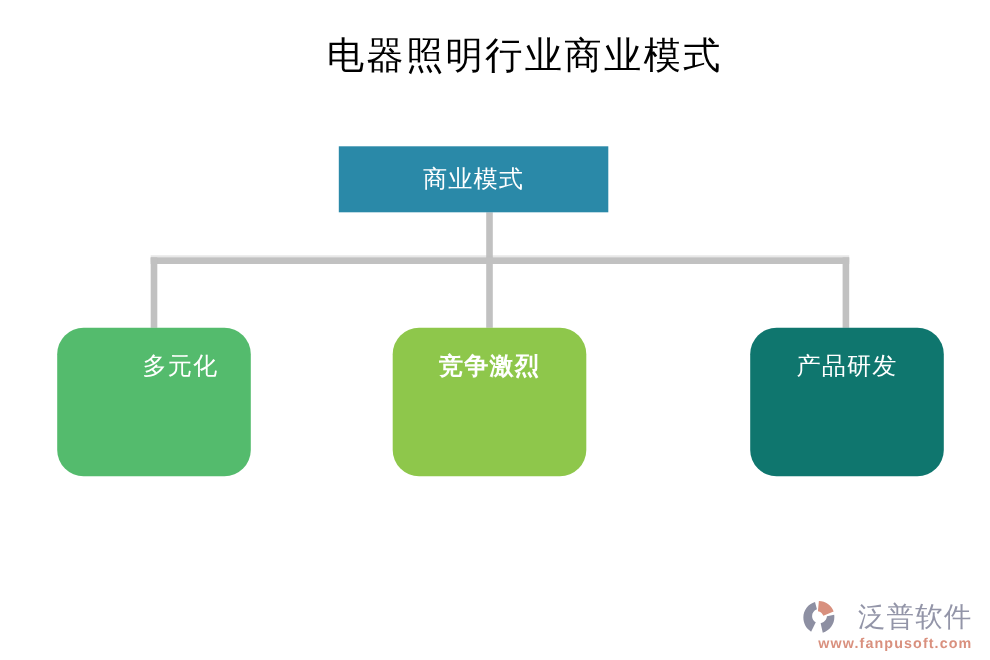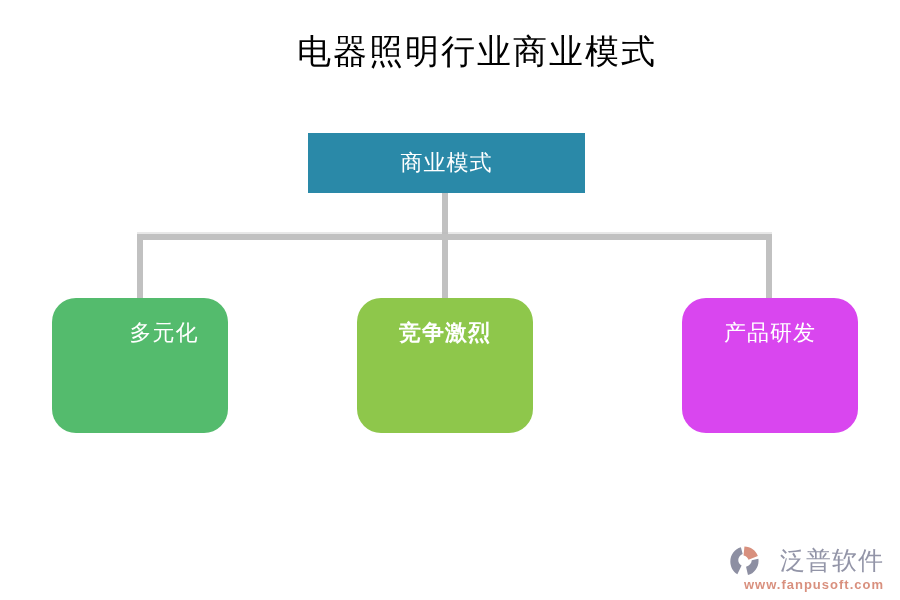--- a/index.html
+++ b/index.html
@@ -26,21 +26,21 @@
     white-space: nowrap;
   }
   .node {
     position: absolute;
     color: #ffffff;
     text-align: center;
     box-sizing: border-box;
   }
   .node-root {
     left: 308px; top: 133px;
-    width: 277px; height: 60px;
+    width: 245px; height: 60px;
     display: flex;
     align-items: center;
     justify-content: center;
     font-size: 22px;
     letter-spacing: 1px;
   }
   .node-child {
     top: 298px;
     width: 176px; height: 135px;
     border-radius: 24px;
@@ -106,21 +106,21 @@
 </div>
 
 <div class="node node-child node-child-1 cjk-serif" style="background-color: rgb(84, 187, 109);">
   <span>多元化</span>
 </div>
 
 <div class="node node-child node-child-2 cjk-serif" style="background-color: rgb(142, 199, 75); font-weight: bold;">
   <span>竞争激烈</span>
 </div>
 
-<div class="node node-child node-child-3 cjk-serif" style="background-color: #d946ef;">
+<div class="node node-child node-child-3 cjk-serif" style="background-color: #0f766e;">
   <span>产品研发</span>
 </div>
 
 <div class="watermark">
   <div class="watermark-row">
     <svg class="watermark-logo" viewBox="0 0 34 36" aria-hidden="true">
       <path d="M13.5 2.5 C6.5 4.5 1.5 11 1.5 18.5 c0 6 3 11.5 8 14.5 l4.8 -9.8 c-2.4 -1.3 -3.8 -3.5 -3.8 -6.2 0 -3.2 2 -5.9 5 -7 z" fill="#8d8fa2"></path>
       <path d="M17.5 1.5 c7 0 13 4.5 15.2 10.8 l-10.6 4.4 c-0.9 -2.6 -2.8 -4.3 -5.6 -4.8 z" fill="#d8907e"></path>
       <path d="M33.3 15.5 c1.2 8.2 -3.8 16.3 -11.8 18.5 l-2.2 -9.6 c3.8 -1 6.3 -3.8 6.5 -7.2 z" fill="#8d8fa2"></path>
     </svg>

